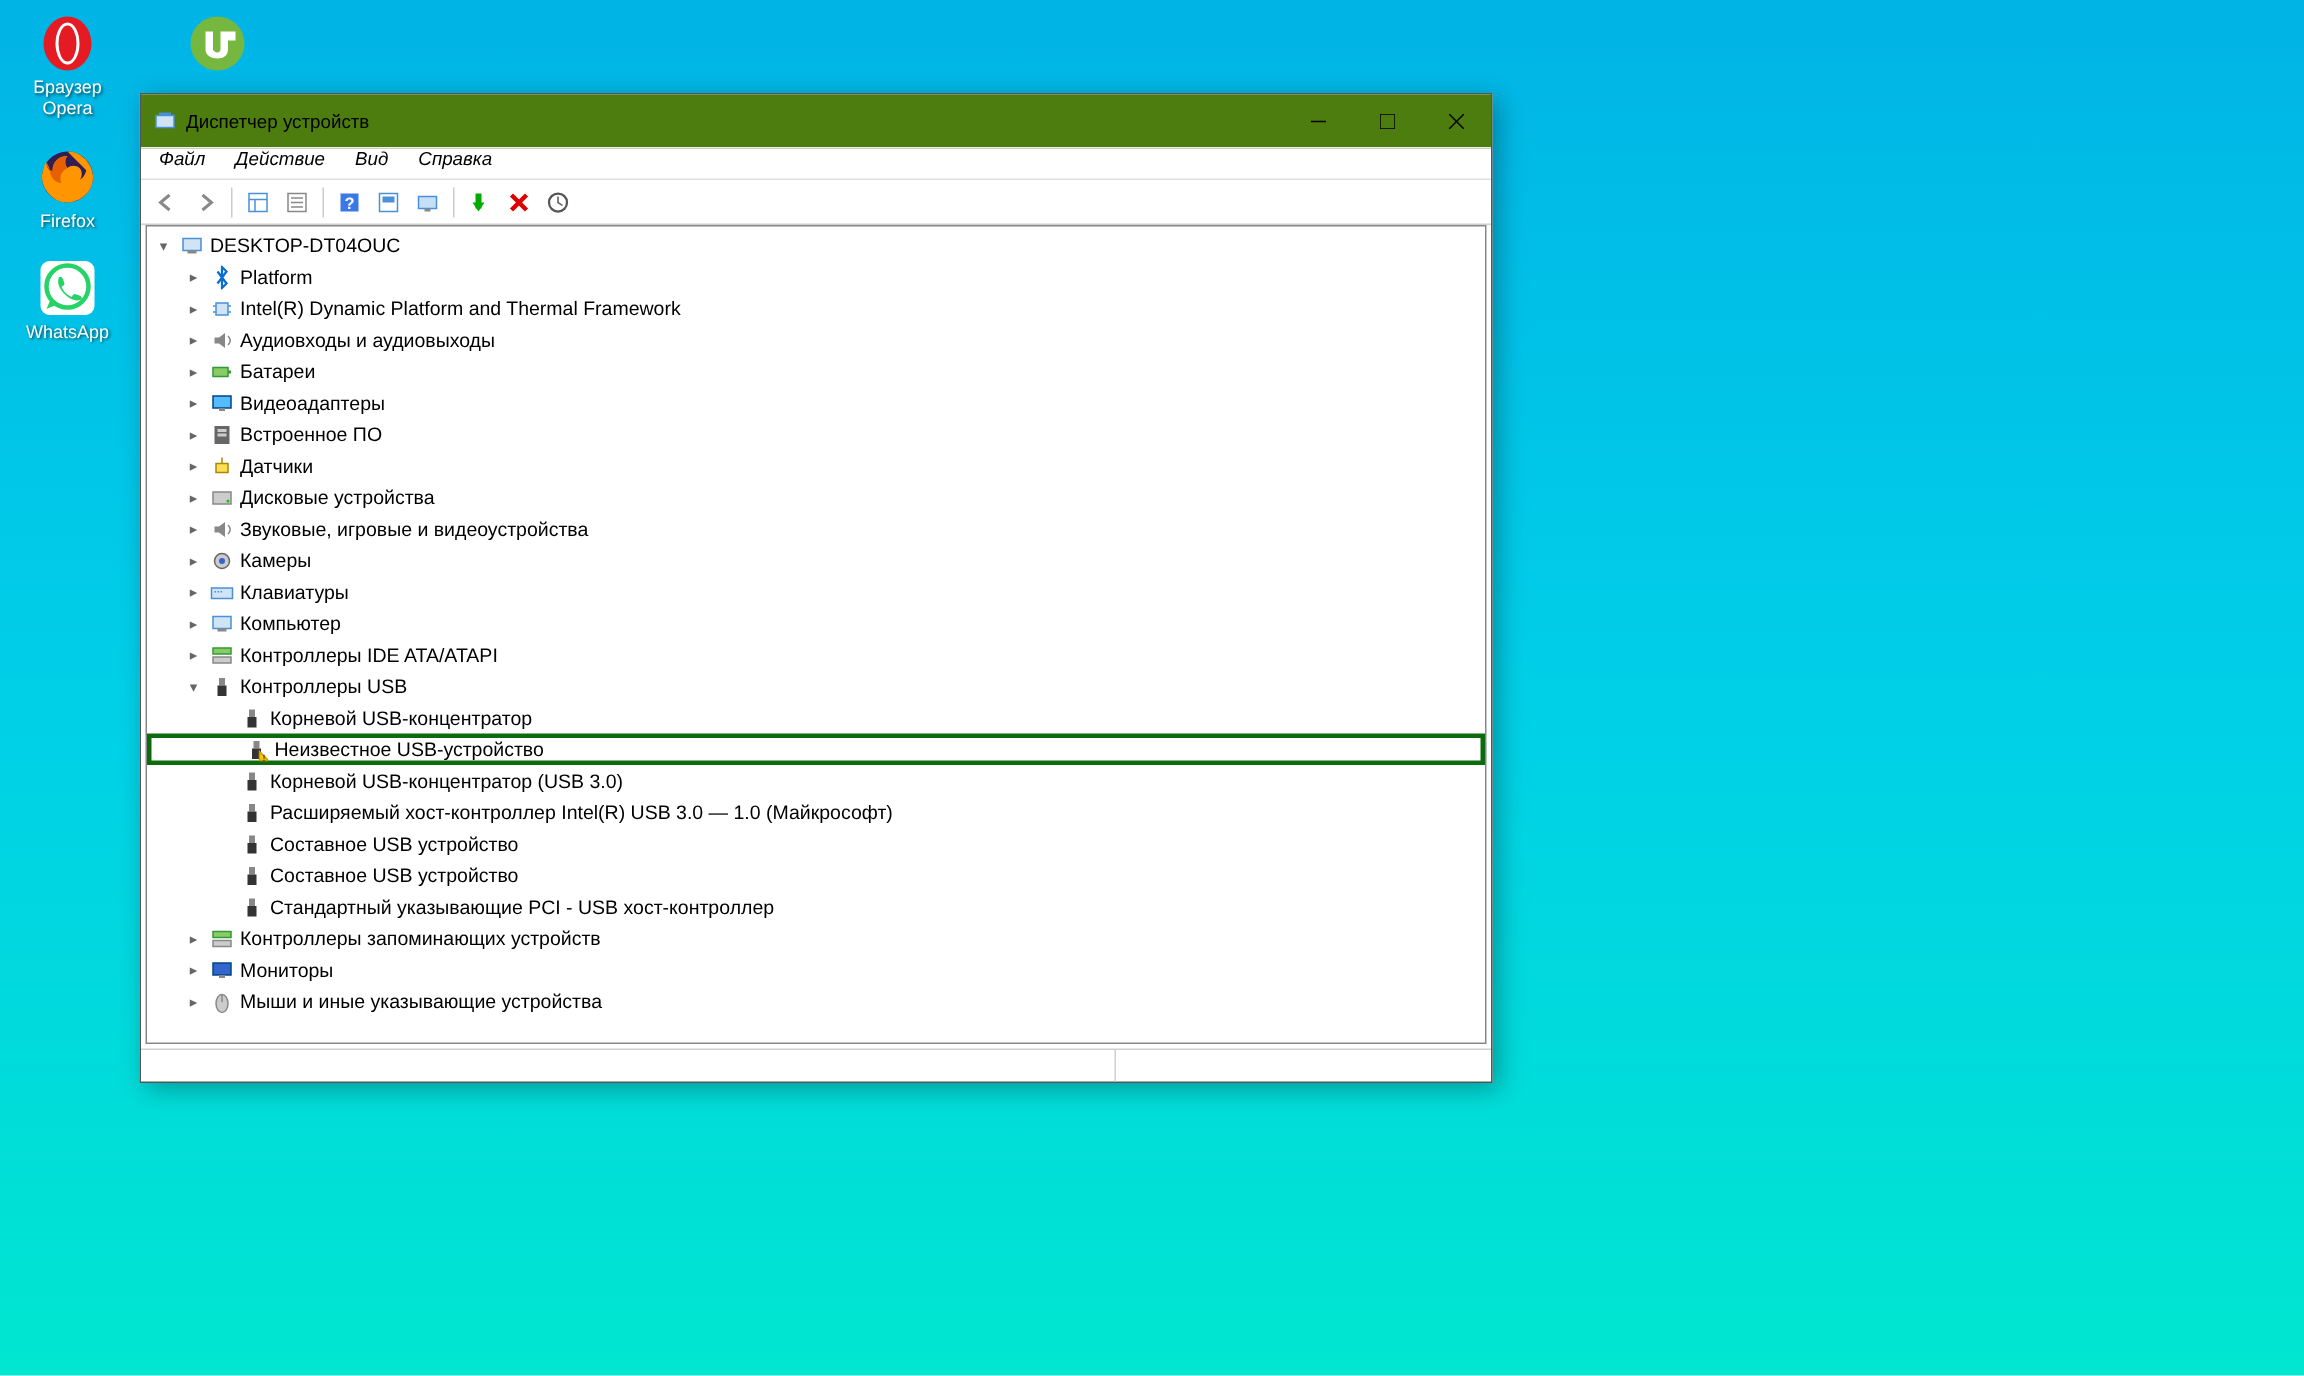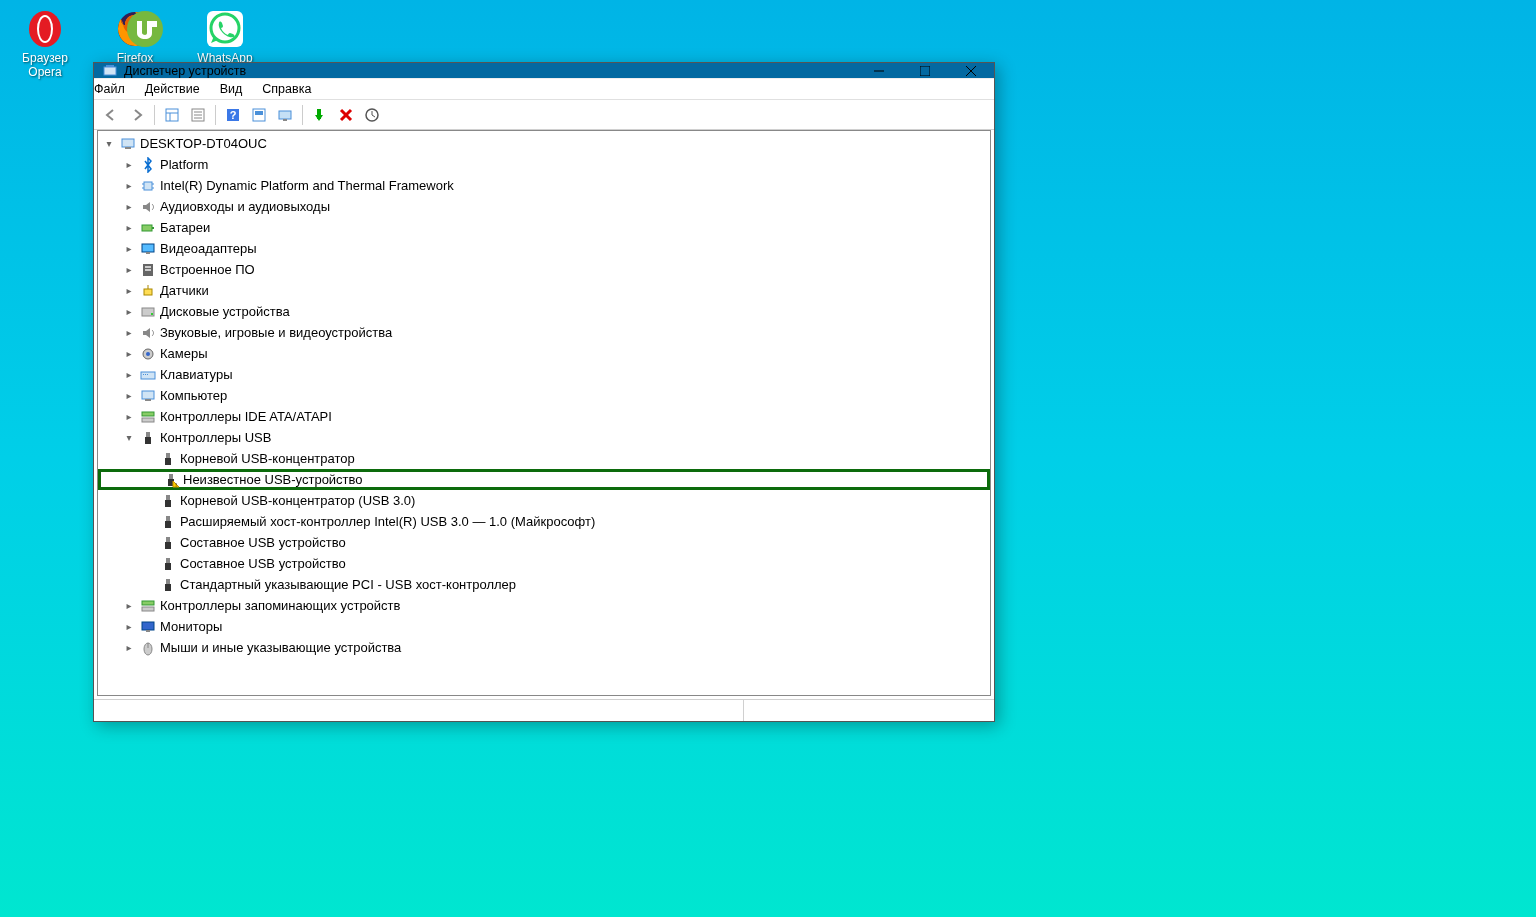--- a/index.html
+++ b/index.html
@@ -1,31 +1,31 @@
 <!DOCTYPE html>
 <html><head>
 <meta charset="utf-8">
 <style>
 * { margin:0; padding:0; box-sizing:border-box; font-family:"Segoe UI",Tahoma,sans-serif; }
 body { width:1536px; height:917px; background:linear-gradient(180deg,#00b4e6 0%,#00cfe8 50%,#00e6d0 100%); position:relative; overflow:hidden; }
 
 
-.desktop-icons { position:absolute; top:5px; left:5px; display:flex; flex-direction:row; gap:10px; }
+.desktop-icons { position:absolute; top:5px; left:5px; display:flex; flex-direction:column; gap:10px; }
 .desktop-icon { width:80px; display:flex; flex-direction:column; align-items:center; cursor:pointer; padding:4px; }
 .desktop-icon .ic { width:40px; height:40px; display:flex; align-items:center; justify-content:center; }
 .desktop-icon .lbl { color:#fff; font-size:12px; text-align:center; text-shadow:1px 1px 2px rgba(0,0,0,.6); line-height:1.2; margin-top:2px; }
 
 
 .window { position:absolute; top:62px; left:93px; width:902px; height:660px; background:#fff; border:1px solid #555; box-shadow:4px 4px 16px rgba(0,0,0,.3); display:flex; flex-direction:column; }
-.titlebar { height:16px; display:flex; align-items:center; padding-left:8px; background:#0369a1; border-bottom:1px solid #eee; }
+.titlebar { height:36px; display:flex; align-items:center; padding-left:8px; background:#4d7c0f; border-bottom:1px solid #eee; }
 .titlebar .app-icon { width:16px; height:16px; margin-right:6px; }
 .titlebar .title { font-size:12.5px; flex:1; }
 .titlebar .winbtn { width:46px; height:30px; display:flex; align-items:center; justify-content:center; cursor:pointer; }
 
-.menubar { height:21px; display:flex; align-items:center; gap:20px; font-size:12.5px; border-bottom:1px solid #e0e0e0; }
+.menubar { height:21px; display:flex; gap:20px; padding-left:12px; font-size:12.5px; border-bottom:1px solid #e0e0e0;font-style:italic; }
 .menubar span { cursor:pointer; }
 
 .toolbar { height:30px; display:flex; align-items:center; padding:0 5px; border-bottom:1px solid #d0d0d0; gap:2px; }
 .toolbar .tbtn { width:24px; height:24px; display:flex; align-items:center; justify-content:center; cursor:pointer; border:1px solid transparent; }
 .toolbar .sep { width:1px; height:20px; background:#ccc; margin:0 3px; }
 
 .tree-wrap { flex:1; overflow:hidden; position:relative; border:1px solid #888; margin:0 3px 3px 3px; background:#fff; }
 .tree { position:absolute; inset:0; overflow-y:auto; overflow-x:hidden; font-size:13px; padding-top:2px; }
 .tree-row { height:21px; display:flex; align-items:center; white-space:nowrap; cursor:pointer; }
 .expander { width:14px; height:14px; display:flex; align-items:center; justify-content:center; font-size:10px; color:#666; cursor:pointer; }

